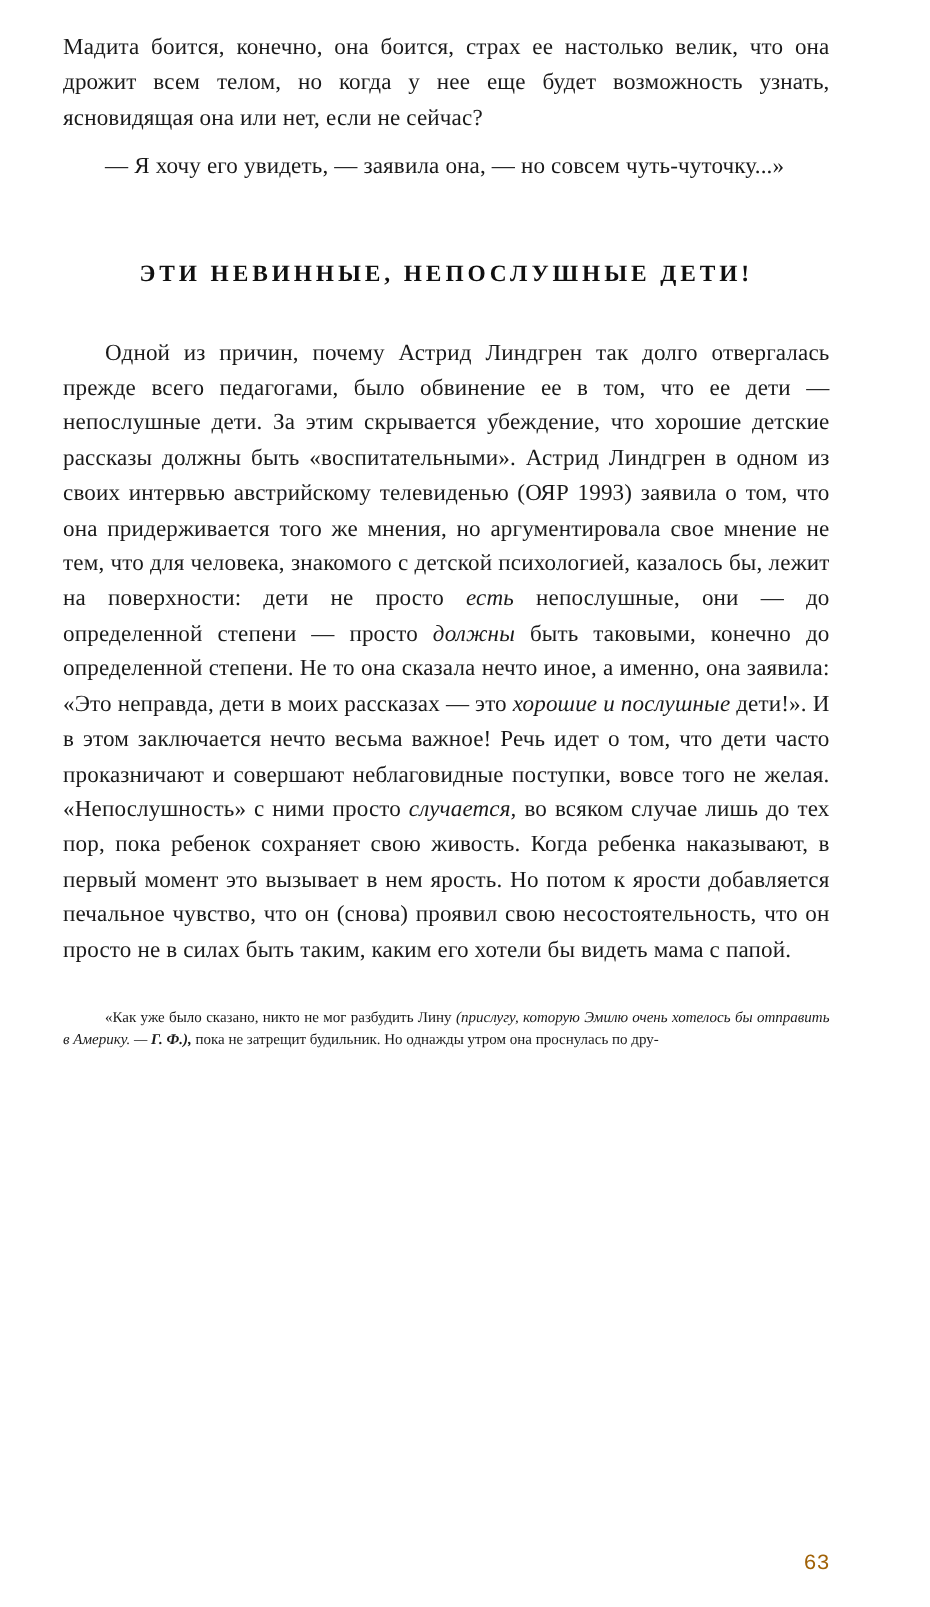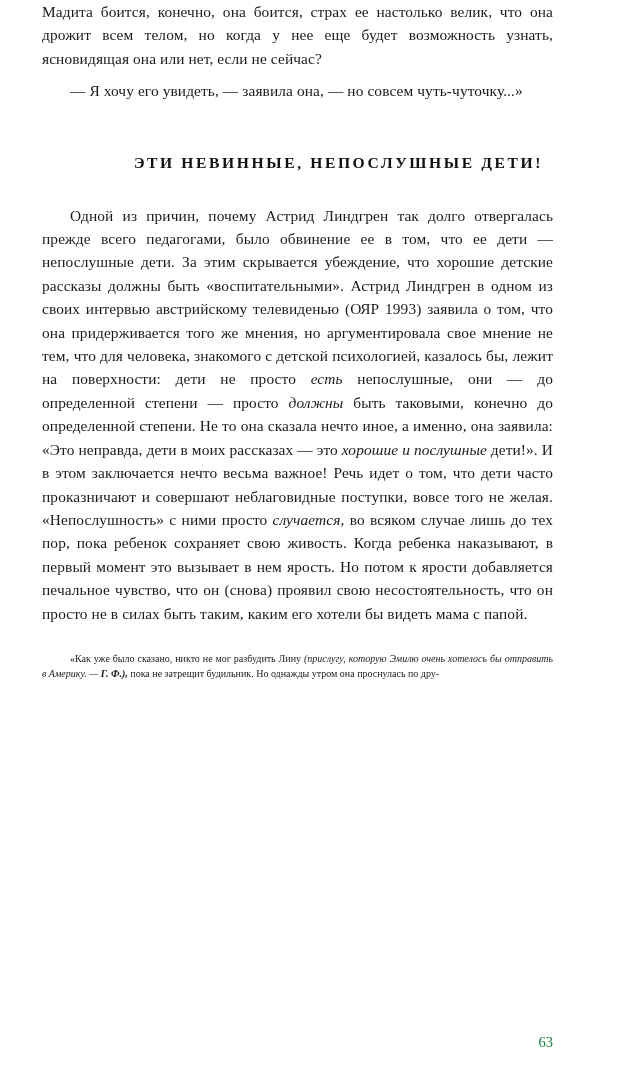--- a/index.html
+++ b/index.html
@@ -14,21 +14,21 @@
     font-family: "Liberation Serif", serif;
     color: #1a1a1a;
     overflow: hidden;
   }
   .page {
     position: absolute;
     left: 0; top: 0;
     width: 589px;
     height: 1071px;
     box-sizing: border-box;
-    padding: 0 36px 0 42px;
+    padding: 20px 36px 0 42px;
     border-radius: 17px;
   }
   .para {
     font-size: 15.4px;
     line-height: 1.52;
     text-align: justify;
     text-justify: inter-word;
     margin: 0 0 0 0;
     letter-spacing: 0.1px;
     hyphens: manual;
@@ -38,37 +38,37 @@
   }
   .gap-s { height: 9px; }
   .gap-m { height: 19px; }
   .gap-l { height: 26px; }
   .gap-xl { height: 32px; }
 
   .heading {
     font-size: 15.6px;
     font-weight: bold;
     letter-spacing: 2.6px;
-    text-align: right;
+    text-align: center;
     margin: 0;
     padding: 0 10px;
     color: #101010;
   }
   .heading-wrap {
     text-align: center;
   }
   .it { font-style: italic; }
   .bi { font-style: italic; font-weight: bold; }
   .page-number {
     position: absolute;
     right: 36px;
     bottom: 20px;
     font-size: 14.5px;
-    font-family: Liberation Serif, serif;
-    color: #15803d;
+    font-family: Liberation Mono, monospace;
+    color: #a16207;
   }
   .blockquote {
     font-size: 10px;
     line-height: 1.52;
     text-align: justify;
     margin: 0;
     text-indent: 28px;
   }
 </style>
 </head>

